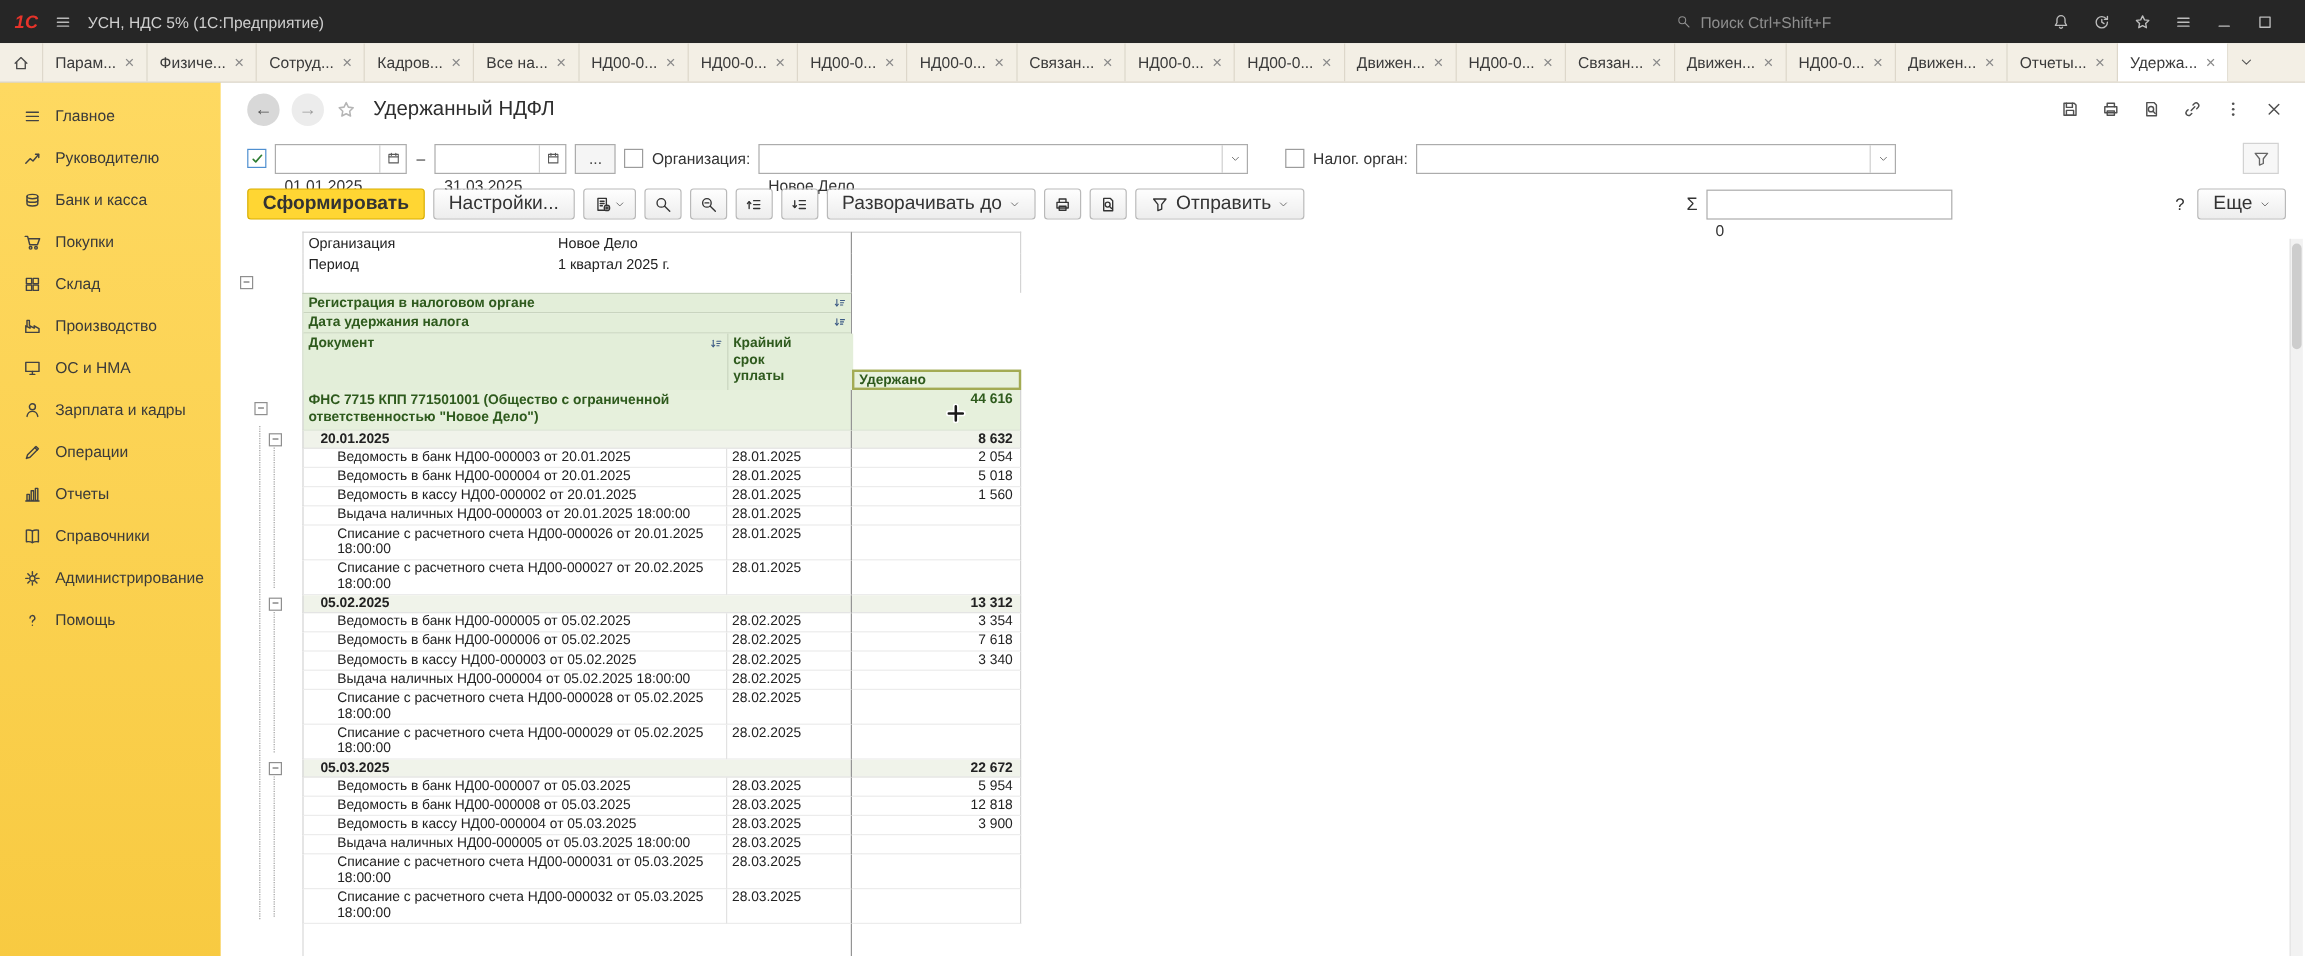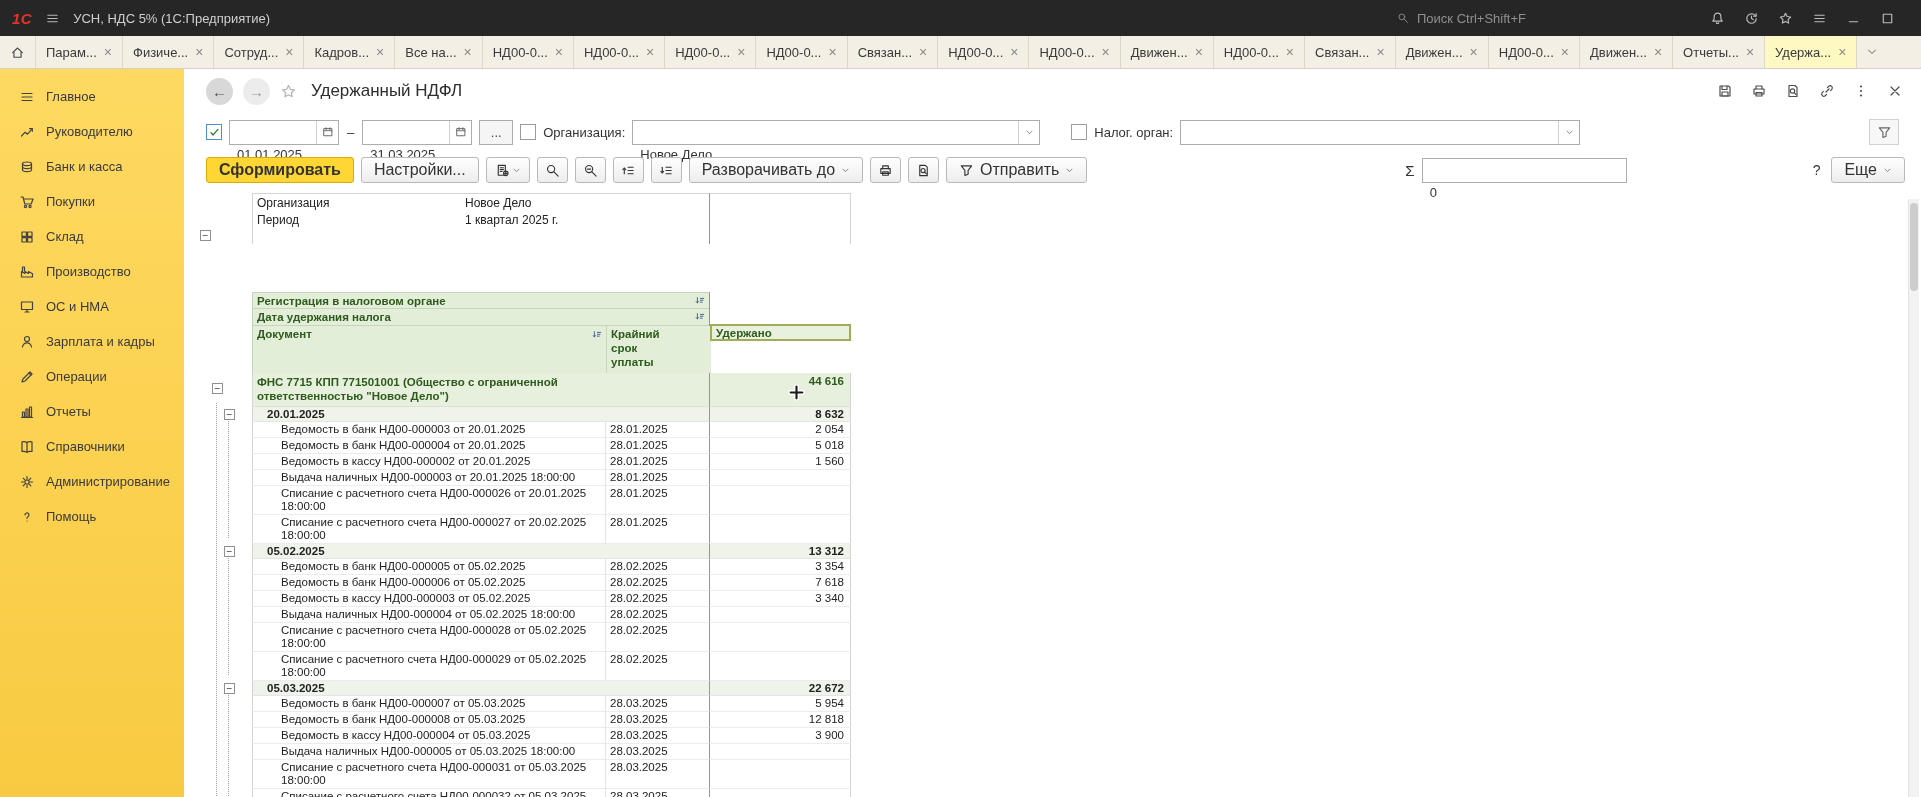--- a/index.html
+++ b/index.html
@@ -18,21 +18,21 @@
   .tb-burger { color:#b9b9b9; }
   .tb-title { color:#cfcfcf; font-size:13px; white-space:nowrap; }
   .tb-search { margin-left:auto; display:flex; align-items:center; gap:8px; color:#8f8f8f; font-size:13px; width:300px; }
   .tb-icons { display:flex; gap:19px; color:#bdbdbd; margin-right:14px; align-items:center; }
 
   
   .tabbar { height:33px; background:#f3efe5; border-bottom:1px solid #d6d0c4; display:flex; align-items:stretch; }
   .home-tab { width:36px; display:flex; align-items:center; justify-content:center; border-right:1px solid #ded8cb; color:#4a4a4a; }
   .tabs { display:flex; flex:0 1 auto; overflow:hidden; }
   .tab { display:flex; align-items:center; gap:7px; padding:0 10px; border-right:1px solid #ddd7ca; font-size:13px; color:#3a3a3a; white-space:nowrap; }
-  .tab.active { background:#fef9c3; }
+  .tab.active { background:#ffffff; }
   .tab-close { color:#8a8a8a; font-size:14px; line-height:1; }
   .tab-arrow { display:flex; align-items:center; padding:0 9px; color:#555; }
 
   
   .layout { display:flex; height:735px; }
   .sidebar { flex:0 0 184px; background:linear-gradient(180deg,#fed961 0%,#f8ca41 100%); padding-top:10px; }
   .side-item { height:35px; display:flex; align-items:center; gap:11px; padding-left:19px; font-size:13px; color:#3a3a3a; cursor:pointer; }
   .side-ic { color:#424242; } .side-ic svg { width:16px; height:16px; }
   .main { flex:1; position:relative; background:#fff; overflow:hidden; }
 
@@ -88,21 +88,21 @@
 
   .meta-row { height:18px; font-size:12px; }
   .meta-row .c-main { display:flex; align-items:center; border-left:1px solid #d4d4d4; border-right:1px solid #949494; }
   .meta-row .c-amt { border-right:1px solid #d4d4d4; }
   .meta-row.first .c-main, .meta-row.first .c-amt { border-top:1px solid #d4d4d4; }
   .meta-lbl { width:212px; padding-left:4px; }
   .gap-row { height:15px; }
   .gap-row .c-main { border-left:1px solid #d4d4d4; border-right:1px solid #949494; }
   .gap-row .c-amt { border-right:1px solid #d4d4d4; }
 
-  .hdr { display:flex; align-items:center;margin-top:48px; }
+  .hdr { display:flex; align-items:flex-end; }
   .hdr-left { flex:0 0 458px; width:458px; border-left:1px solid #c6d2bc; border-right:1px solid #949494; border-top:1px solid #c6d2bc; }
   .hcell { background:#e3eed9; color:#2e5a1d; font-weight:bold; display:flex; align-items:center; padding-left:4px; }
   .hA { height:16px; border-bottom:1px solid #c9d4bf; }
   .hB { height:17px; border-bottom:1px solid #c9d4bf; }
   .hC { height:47px; display:flex; }
   .hdoc { width:353px; flex:0 0 353px; align-items:flex-start; padding-top:2px; }
   .hdl { width:105px; flex:0 0 105px; border-left:1px solid #c9d4bf; align-items:flex-start; padding:2px 40px 0 4px; line-height:1.2; }
   .sort { margin-left:auto; margin-right:3px; color:#3c5a85; } .sort svg { width:12px; height:12px; }
   .hdoc .sort { margin-top:1px; }
   .hdr-withheld { flex:0 0 141px; width:141px; border:2px solid #a3ab54; background:#e7f1dd; color:#2e5a1d; font-weight:bold; padding:1px 0 0 4px; }

